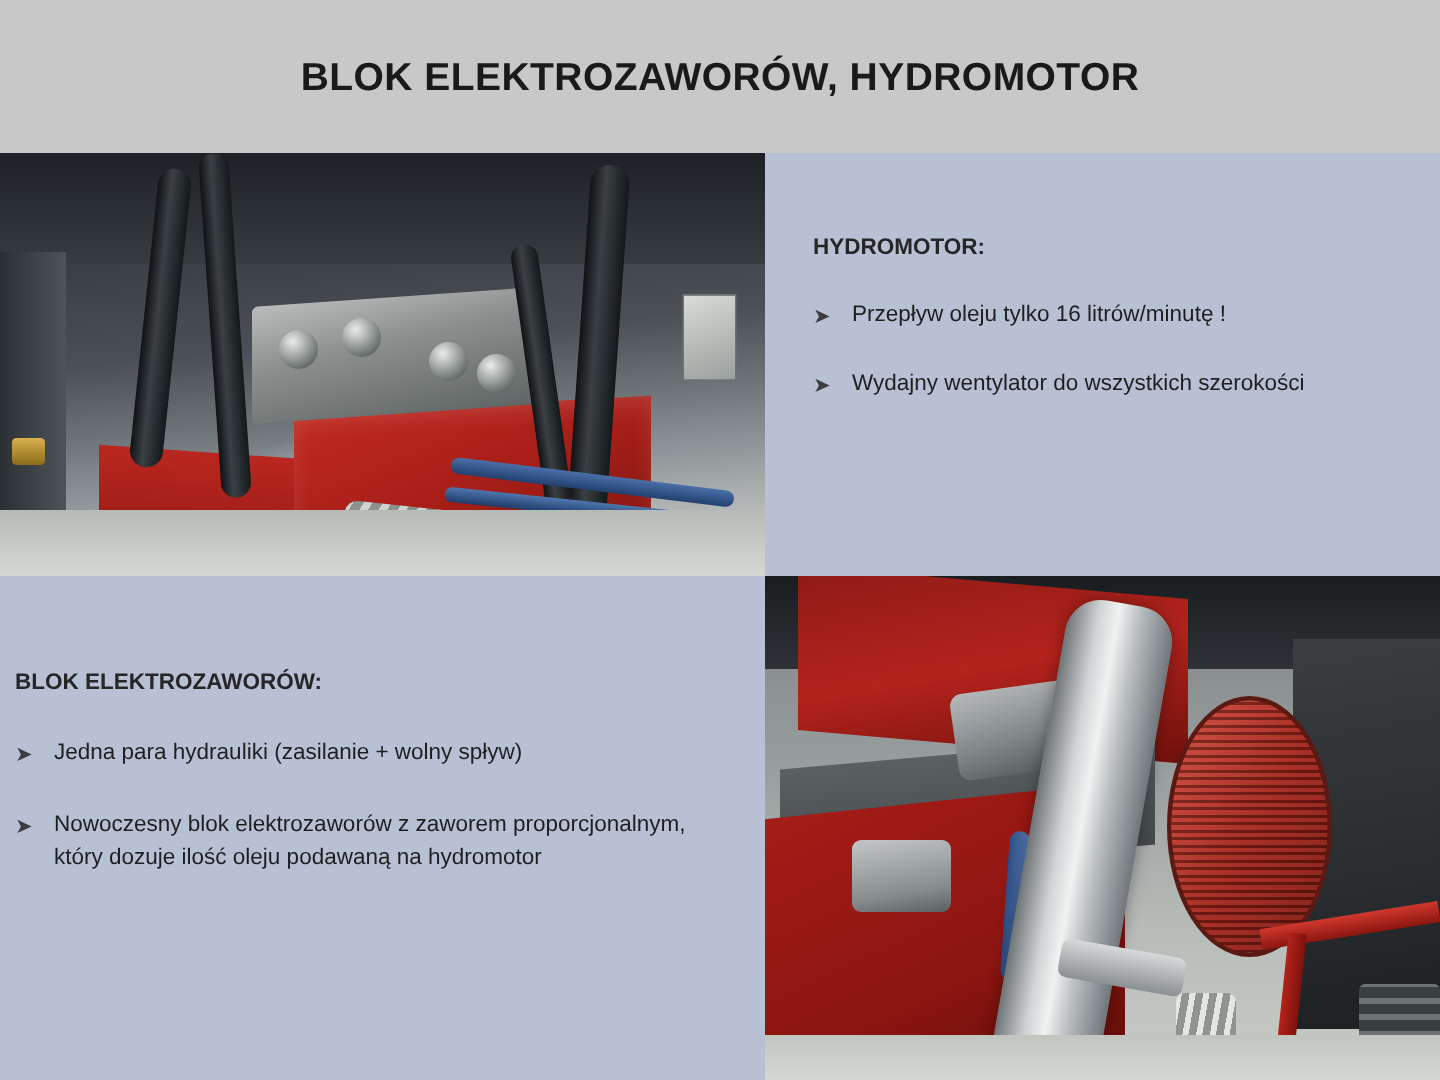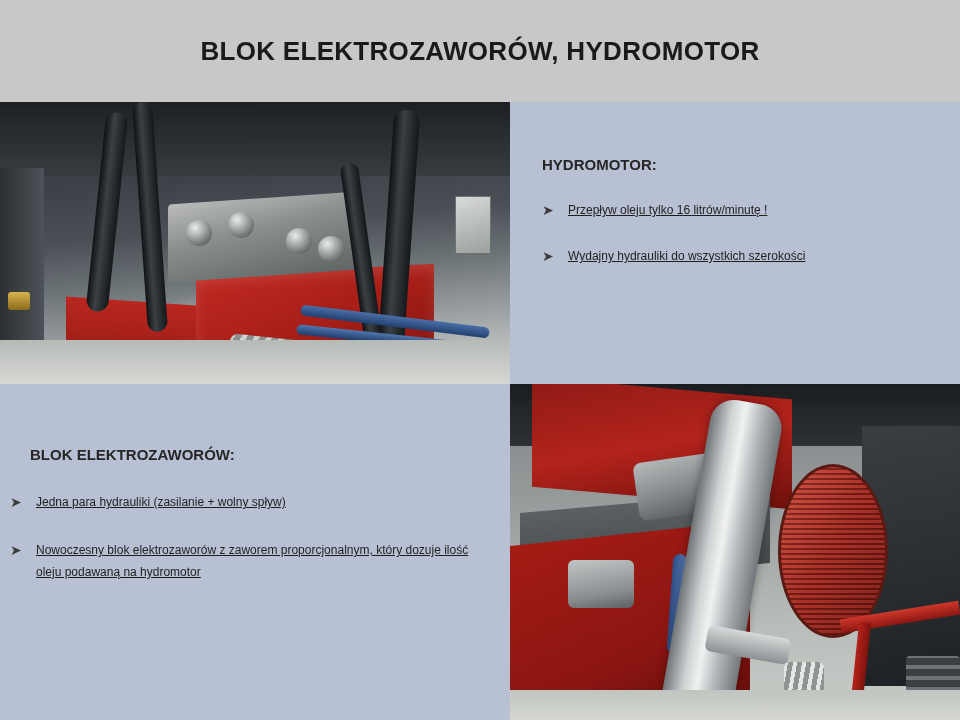--- a/index.html
+++ b/index.html
@@ -87,36 +87,35 @@
     align-items: flex-start;
   }
   .bullet-mark {
     width: 26px;
     flex: 0 0 26px;
     font-size: 14px;
     color: #3d3d3d;
     line-height: 22px;
   }
   .bullet-text {
-    font-size: 12px;
+    font-size: 15px;
     color: #1f1f1f;
     line-height: 22px;
-    text-decoration: underline;
   }
 
   .tr-inner {
     padding: 54px 24px 0 32px;
   }
   .tr-inner .block-title { margin-bottom: 26px; }
   .tr-inner .bullet-row { margin-bottom: 24px; }
 
   .bl-inner {
     padding: 62px 28px 0 10px;
   }
-  .bl-inner .block-title { margin-bottom: 28px; margin-left: 20px; }
+  .bl-inner .block-title { margin-bottom: 28px; }
   .bl-inner .bullet-row { margin-bottom: 26px; }
 
   
   .photo-tl {
     position: absolute;
     inset: 0;
     background:
       radial-gradient(ellipse 150px 90px at 230px 250px, rgba(255,255,255,0.55), rgba(255,255,255,0) 70%),
       linear-gradient(175deg, #2f3438 0%, #3c4247 28%, #4a5055 45%, #6d7478 60%, #8d9396 72%, #b4b8b8 86%, #cfd2d0 100%);
   }
@@ -386,21 +385,21 @@
     <div class="tr-inner">
       <div class="block-title">HYDROMOTOR:</div>
 
       <div class="bullet-row">
         <div class="bullet-mark">➤</div>
         <div class="bullet-text">Przepływ oleju tylko 16 litrów/minutę !</div>
       </div>
 
       <div class="bullet-row">
         <div class="bullet-mark">➤</div>
-        <div class="bullet-text">Wydajny hydrauliki do wszystkich szerokości</div>
+        <div class="bullet-text">Wydajny wentylator do wszystkich szerokości</div>
       </div>
     </div>
   </div>
 
   <div class="q-bl">
     <div class="bl-inner">
       <div class="block-title">BLOK ELEKTROZAWORÓW:</div>
 
       <div class="bullet-row">
         <div class="bullet-mark">➤</div>

